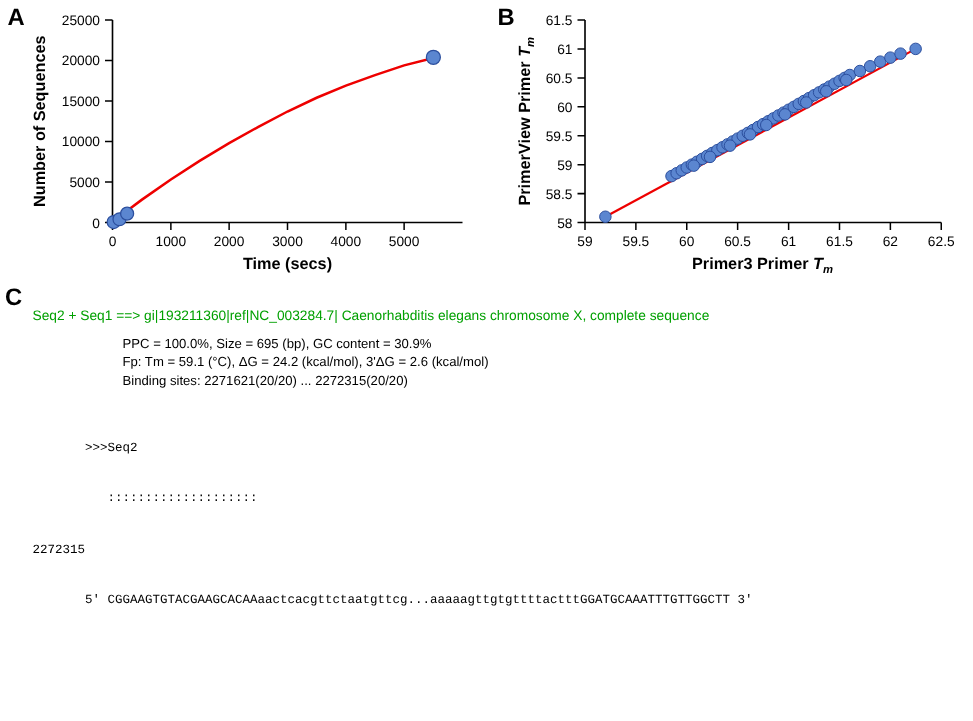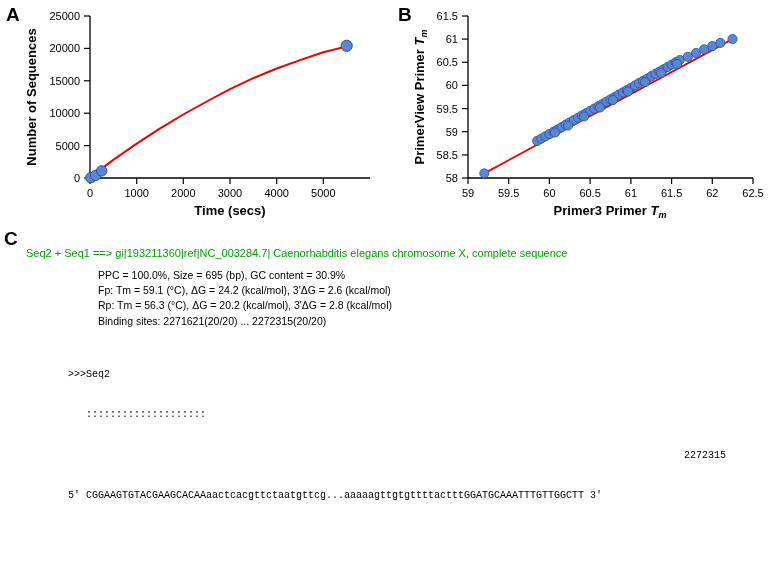--- a/index.html
+++ b/index.html
@@ -192,27 +192,26 @@
 
     <text x="202" y="207" font-size="13" font-weight="bold" text-anchor="middle" font-family="Liberation Sans, sans-serif">Primer3 Primer <tspan font-style="italic">T</tspan><tspan font-size="9" dy="3" font-style="italic">m</tspan></text>
     <text x="16" y="89" font-size="13" font-weight="bold" text-anchor="middle" transform="rotate(-90 16 89)" font-family="Liberation Sans, sans-serif">PrimerView Primer <tspan font-style="italic">T</tspan><tspan font-size="9" dy="3" font-style="italic">m</tspan></text>
   </svg>
 </div>
 
 <div id="panelC">
   <div id="cHeader">Seq2 + Seq1 ==&gt; gi|193211360|ref|NC_003284.7| Caenorhabditis elegans chromosome X, complete sequence</div>
   <div class="cinfo" style="margin-top:6px;">PPC = 100.0%, Size = 695 (bp), GC content = 30.9%</div>
   <div class="cinfo">Fp: Tm = 59.1 (°C), ΔG = 24.2 (kcal/mol), 3'ΔG = 2.6 (kcal/mol)</div>
-  <div class="cinfo">Rp: Tm = 56.3 (°C), ΔG = 20.2 (kcal/mol), 3'ΔG = 2.8 (kcal/mol)</div>
   <div class="cinfo">Binding sites: 2271621(20/20) ... 2272315(20/20)</div>
 
   <div class="align" style="margin-top:12px;">
     <div>       &gt;&gt;&gt;Seq2</div>
     <div>          ::::::::::::::::::::</div>
-    <div style="text-align:right;padding-right:46px;">2272315</div>
+    <div style="text-align:left;padding-right:46px;">2272315</div>
     <div>       5' CGGAAGTGTACGAAGCACAAaactcacgttctaatgttcg...aaaaagttgtgttttactttGGATGCAAATTTGTTGGCTT 3'</div>
     
     
     
     
     
   </div>
 
 </div>
 

